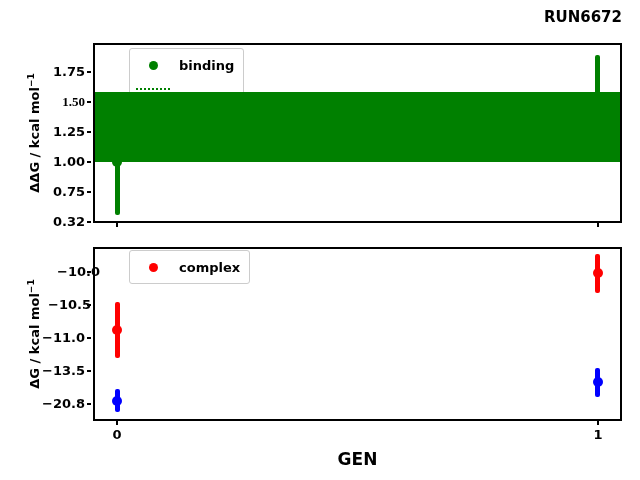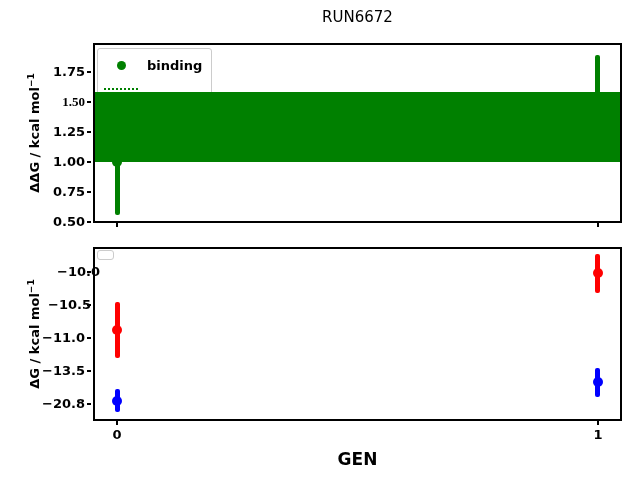--- a/index.html
+++ b/index.html
@@ -1,40 +1,40 @@
 <!DOCTYPE html>
 <html><head>
 <meta charset="utf-8">
 <style>
   html,body{margin:0;padding:0;background:#fff;}
   #fig{position:relative;width:640px;height:480px;background:#ffffff;overflow:hidden;
        font-family:"DejaVu Sans",sans-serif;color:#000;}
-  #title{position:absolute;left:93px;top:8px;width:529px;text-align:center;
-         font-size:15px;font-weight:normal;}
+  #title{position:absolute;left:93px;top:8px;width:529px;text-align:right;
+         font-size:15px;font-weight:bold;}
   .axes{position:absolute;border:2px solid #000;background:#fff;overflow:hidden;box-sizing:border-box;}
   #ax-top{left:93px;top:43px;width:529px;height:180px;}
   #ax-bot{left:93px;top:247px;width:529px;height:174px;}
   .ylab{position:absolute;font-size:13px;font-weight:bold;text-align:center;
         transform:rotate(-90deg);white-space:nowrap;}
   #ylab-top{left:-27px;top:125px;width:122px;height:16px;}
   #ylab-bot{left:-21px;top:326px;width:110px;height:16px;}
   .ylab sup{font-size:9px;}
   #xlab{position:absolute;left:93px;top:449px;width:529px;text-align:center;
         font-size:17px;font-weight:bold;}
   .ytick-label{position:absolute;width:56px;height:16px;line-height:16px;text-align:right;
         font-size:13px;font-weight:bold;}
   .xtick-label{position:absolute;width:40px;height:15px;line-height:15px;text-align:center;
         font-size:13px;font-weight:bold;}
   .tickmark{position:absolute;background:#000;}
   .band{position:absolute;left:0;width:100%;}
   .meanline{position:absolute;left:0;width:100%;border-top:2px dotted #008000;}
   .errbar{position:absolute;width:5px;border-radius:2px;}
   .marker{position:absolute;width:10px;height:10px;border-radius:50%;}
   .legend{position:absolute;background:rgba(255,255,255,0.85);border:1px solid #cccccc;
-          border-radius:3px;padding:4px 9px 4px 6px;display:inline-block;}
+          border-radius:3px;padding:4px 9px 4px 6px;display:inline-block;margin-left:32px;}
   #legend-top{left:97px;top:48px;}
   #legend-bot{left:97px;top:250px;}
   .legend-row{display:flex;align-items:center;height:24px;}
   .legend-handle{width:34px;display:flex;justify-content:center;align-items:center;margin-right:9px;}
   .legend-dot{width:9px;height:9px;border-radius:50%;}
   .legend-dotline{width:34px;height:0;border-top:2px dotted #008000;}
   .legend-label{font-size:13px;font-weight:bold;white-space:nowrap;}
 </style>
 </head>
 <body>
@@ -74,33 +74,39 @@
         </div>
         <div class="legend-label">binding</div>
       </div>
       <div class="legend-row">
         <div class="legend-handle">
           <div class="legend-dotline" style="border-color: rgb(0, 128, 0);"></div>
         </div>
       </div>
     </div>
   <div class="legend" id="legend-bot">
+      <div class="legend-row">
+        <div class="legend-handle">
+          <div class="legend-dot" style="background: rgb(255, 0, 0);"></div>
+        </div>
+        <div class="legend-label">complex</div>
+      </div>
     </div>
 <div class="tickmark" style="left: 87px; top: 70.8px; width: 4px; height: 2px;"></div>
     <div class="ytick-label" style="left: 29px; top: 63.8px;">1.75</div>
     <div class="tickmark" style="left: 87px; top: 100.8px; width: 4px; height: 2px;"></div>
     <div class="ytick-label" style="left: 29px; top: 93.8px; font-family: Liberation Serif, serif;">1.50</div>
     <div class="tickmark" style="left: 87px; top: 130.8px; width: 4px; height: 2px;"></div>
     <div class="ytick-label" style="left: 29px; top: 123.8px;">1.25</div>
     <div class="tickmark" style="left: 87px; top: 160.8px; width: 4px; height: 2px;"></div>
     <div class="ytick-label" style="left: 29px; top: 153.8px;">1.00</div>
     <div class="tickmark" style="left: 87px; top: 190.8px; width: 4px; height: 2px;"></div>
     <div class="ytick-label" style="left: 29px; top: 183.8px;">0.75</div>
     <div class="tickmark" style="left: 87px; top: 220.8px; width: 4px; height: 2px;"></div>
-    <div class="ytick-label" style="left: 29px; top: 213.8px;">0.50</div>
+    <div class="ytick-label" style="left: 29px; top: 213.8px;">0.32</div>
     <div class="tickmark" style="left: 116.045px; top: 223px; width: 2px; height: 4px;"></div>
     <div class="tickmark" style="left: 596.955px; top: 223px; width: 2px; height: 4px;"></div>
     <div class="tickmark" style="left: 87px; top: 271.045px; width: 4px; height: 2px;"></div>
     <div class="ytick-label" style="left: 44px; top: 264.045px;">−10.0</div>
     <div class="tickmark" style="left: 87px; top: 304px; width: 4px; height: 2px;"></div>
     <div class="ytick-label" style="left: 35px; top: 297px;">−10.5</div>
     <div class="tickmark" style="left: 87px; top: 336.955px; width: 4px; height: 2px;"></div>
     <div class="ytick-label" style="left: 29px; top: 329.955px;">−11.0</div>
     <div class="tickmark" style="left: 87px; top: 369.909px; width: 4px; height: 2px;"></div>
     <div class="ytick-label" style="left: 29px; top: 362.909px;">−13.5</div>

